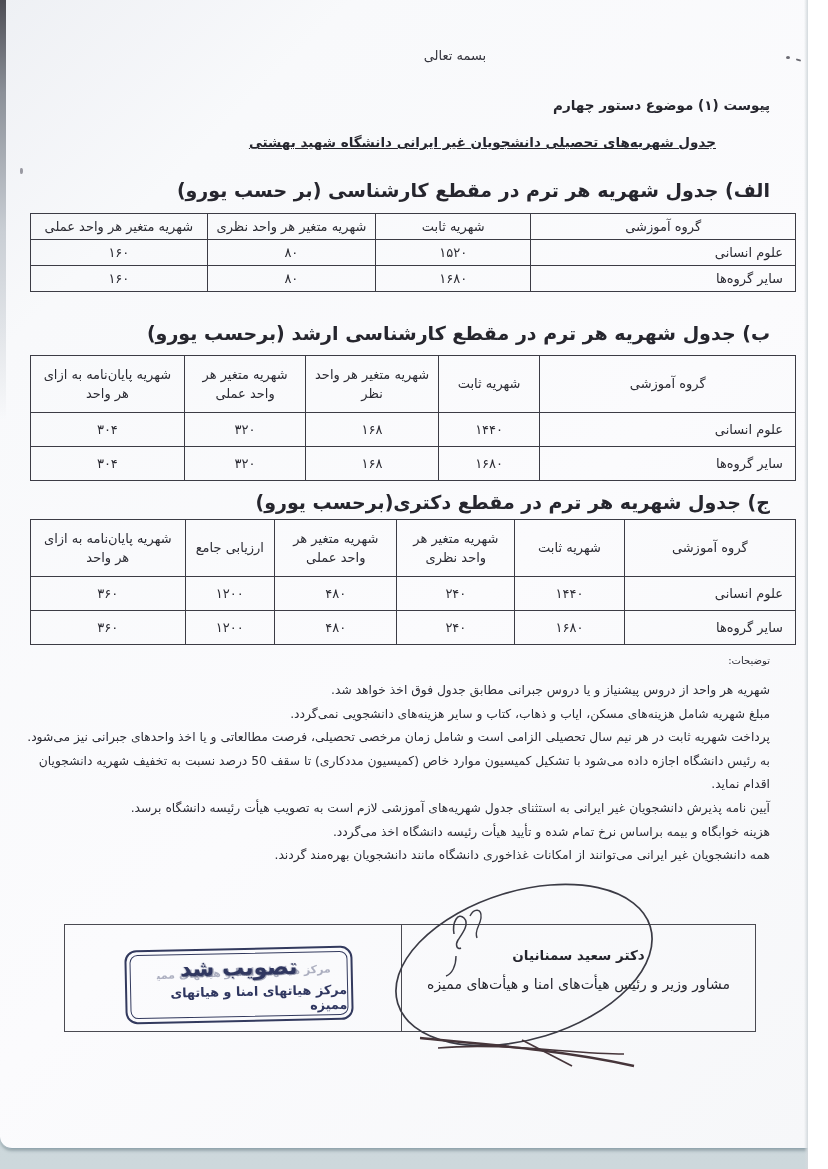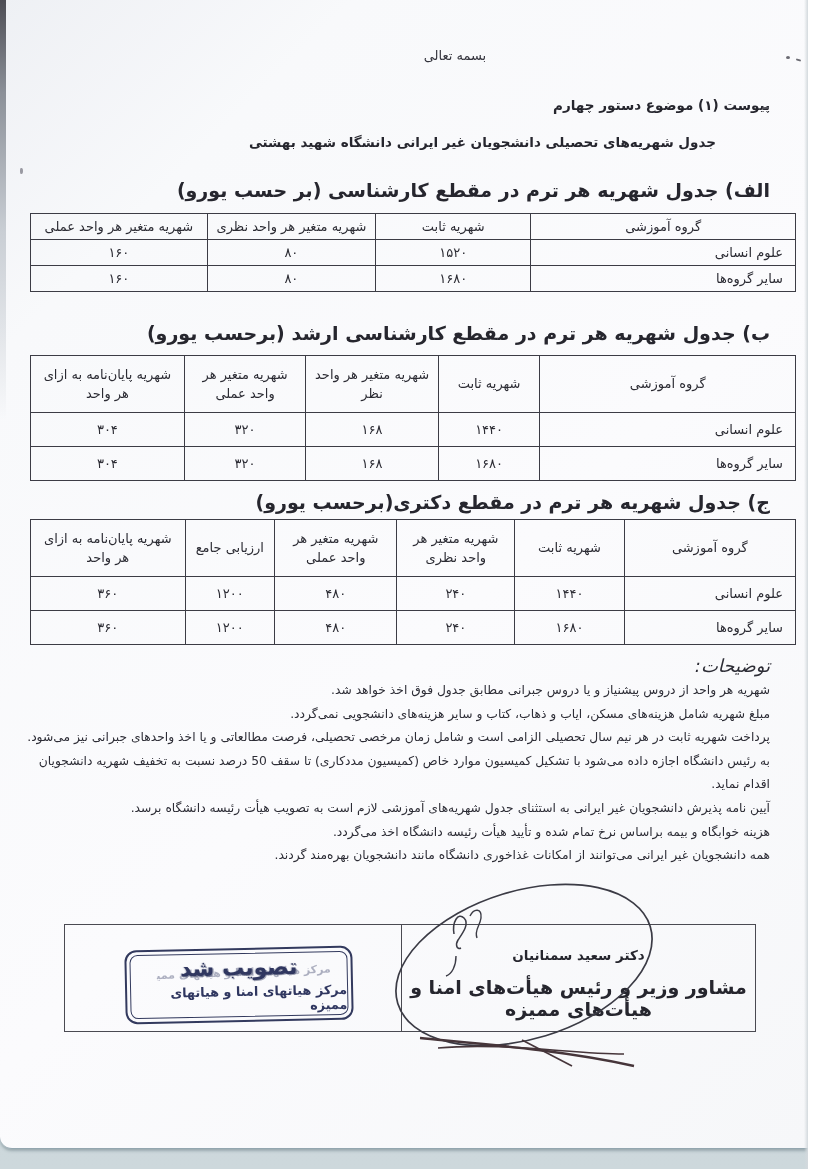--- a/index.html
+++ b/index.html
@@ -24,21 +24,21 @@
   .edge-right {
     position:absolute; right:0; top:0; width:4px; height:100%;
     background:linear-gradient(90deg,rgba(210,216,220,0) 0%,#d3d9dd 100%);
   }
 
   .rtl { direction:rtl; unicode-bidi:embed; }
 
   .bismillah { position:absolute; top:48px; left:390px; width:130px; text-align:center;
     font-size:13px; color:#33333c; }
   .attachment { position:absolute; top:97px; right:38px; font-size:13.5px; font-weight:bold; color:#26262e; }
-  .doc-title { position:absolute; top:134px; right:92px; font-size:13.5px; font-weight:bold; color:#26262e; }
+  .doc-title { position:absolute; top:134px; right:92px; font-size:13.5px; font-weight:bold; color:#26262e;text-decoration:underline; }
 
   .section-label { position:absolute; right:38px; font-size:19px; font-weight:bold; color:#26262e; }
   #secA { top:179px; } #secB { top:322px; } #secC { top:491px; }
 
   table.fee { position:absolute; left:30px; width:766px; border-collapse:collapse;
     direction:rtl; font-size:13px; color:#2b2b33; table-layout:fixed; }
   #tblA { top:213px; } #tblB { top:355px; } #tblC { top:519px; }
   table.fee th, table.fee td { border:1.4px solid #3c3c45; font-weight:normal;
     text-align:center; vertical-align:middle; padding:1px 4px; line-height:1.5; }
   #tblA th, #tblA td { height:26px; }
@@ -48,32 +48,32 @@
 
   #tblA th:nth-child(1){width:34.6%} #tblA th:nth-child(2){width:20.3%}
   #tblA th:nth-child(3){width:22.0%} #tblA th:nth-child(4){width:23.1%}
   #tblB th:nth-child(1){width:33.4%} #tblB th:nth-child(2){width:13.3%}
   #tblB th:nth-child(3){width:17.3%} #tblB th:nth-child(4){width:15.9%}
   #tblB th:nth-child(5){width:20.1%}
   #tblC th:nth-child(1){width:22.4%} #tblC th:nth-child(2){width:14.3%}
   #tblC th:nth-child(3){width:15.4%} #tblC th:nth-child(4){width:16.0%}
   #tblC th:nth-child(5){width:11.7%} #tblC th:nth-child(6){width:20.2%}
 
-  .notes-heading { position:absolute; top:655px; right:38px; font-size:18px; color:#2d2d36;font-style:italic; }
+  .notes-heading { position:absolute; top:655px; right:38px; font-size:10px; color:#2d2d36; }
   .notes { position:absolute; top:679px; right:38px; left:14px; direction:rtl;
     font-size:12.3px; color:#2d2d36; }
   .note-line { line-height:23.6px; text-align:right; }
 
   .sign-box { position:absolute; left:64px; top:924px; width:692px; height:108px;
     border:1.3px solid #4a4a52; display:flex; flex-direction:row; }
   .sign-box .cell-stamp { width:336px; position:relative; }
   .sign-box .cell-sign { flex:1; border-left:1.3px solid #4a4a52; position:relative;
     text-align:center; direction:rtl; }
   .sig-name { margin-top:22px; font-size:13.5px; font-weight:bold; color:#26262e; }
-  .sig-title { margin-top:13px; font-size:19px; font-weight:bold; color:#26262e; }
+  .sig-title { margin-top:13px; font-size:14px; font-weight:normal; color:#26262e; }
 
   .stamp { position:absolute; left:60px; top:23px; width:228px; height:74px;
     border:2.5px solid #333a5e; border-radius:12px; transform:rotate(-1.2deg);
     color:#303760; }
   .stamp .inner { position:absolute; inset:3px; border:1.3px solid #333a5e; border-radius:8px;
     display:flex; flex-direction:column; align-items:center; justify-content:center; direction:rtl; }
   .stamp-approved { font-size:22px; font-weight:bold; letter-spacing:1px; line-height:1.1;
     text-shadow:1px 1px 0 rgba(51,58,94,.45), -1px 0 1px rgba(51,58,94,.3); }
   .stamp-ghost { position:absolute; top:16px; left:30px; right:20px; font-size:11px; font-weight:bold;
     opacity:.38; transform:rotate(-1deg); white-space:nowrap; overflow:hidden; direction:rtl; }

